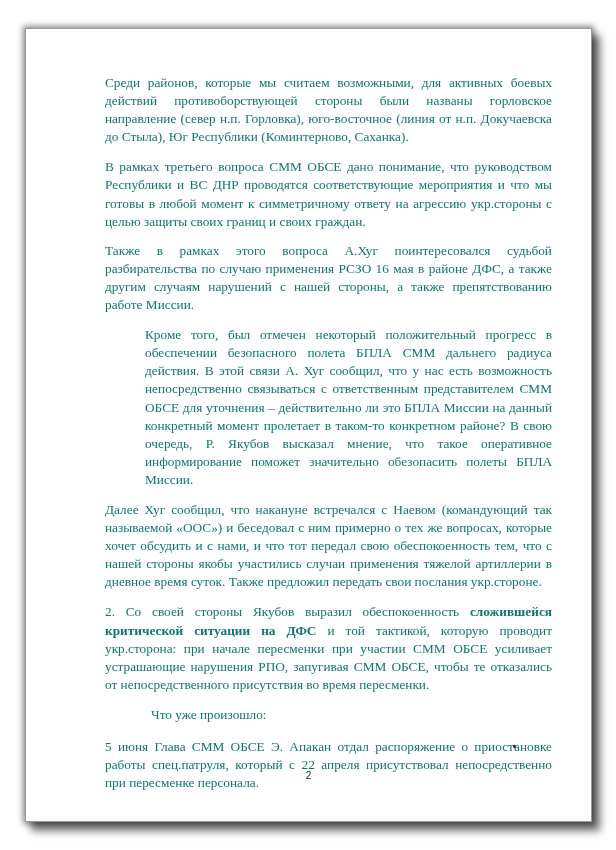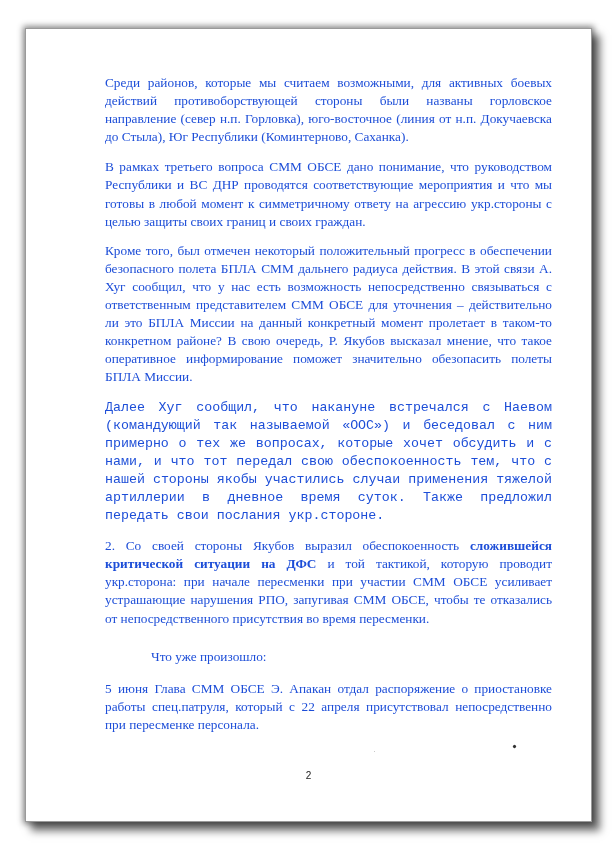--- a/index.html
+++ b/index.html
@@ -28,36 +28,36 @@
       box-sizing: border-box;
     }
     .body-text {
       position: absolute;
       left: 79px;
       top: 45px;
       width: 447px;
       font-family: "Liberation Serif", "DejaVu Serif", serif;
       font-size: 13.3px;
       line-height: 18.1px;
-      color: #1d4ed8;
+      color: #0f766e;
       text-align: justify;
     }
     .para {
       margin: 0 0 11px 0;
       text-indent: 0;
     }
     .para b {
       font-weight: bold;
     }
     .para.p1 { margin-bottom: 12px; }
     .para.p2 { }
     .para.p3 { margin-bottom: 12px; }
-    .para.p4 { margin-bottom: 12px; }
-    .para.p5 { margin-bottom: 12px; font-family: Liberation Mono, monospace; }
-    .para.p6 { margin-bottom: 20px; }
+    .para.p4 { margin-bottom: 12px; margin-left: 40px; }
+    .para.p5 { margin-bottom: 12px; }
+    .para.p6 { margin-bottom: 12px; }
     .para.p7 { margin-bottom: 14px; margin-left: 46px; }
     .page-number {
       position: absolute;
       left: 0;
       width: 100%;
       top: 741px;
       text-align: center;
       font-family: "Liberation Sans", "DejaVu Sans", sans-serif;
       font-size: 10px;
       color: #222;
@@ -74,20 +74,21 @@
     .speck.s2 { left: 348px; top: 722px; width: 1px; height: 1px; background: #bbb; }
   </style>
 </head>
 <body>
 
 <div class="canvas">
   <div class="page">
     <div class="body-text">
       <p class="para p1">Среди районов, которые мы считаем возможными, для активных боевых действий противоборствующей стороны были названы горловское направление (север н.п. Горловка), юго-восточное (линия от н.п. Докучаевска до Стыла), Юг Республики (Коминтерново, Саханка).</p>
       <p class="para p2">В рамках третьего вопроса СММ ОБСЕ дано понимание, что руководством Республики и ВС ДНР проводятся соответствующие мероприятия и что мы готовы в любой момент к симметричному ответу на агрессию укр.стороны с целью защиты своих границ и своих граждан.</p>
+      <p class="para p3">Также в рамках этого вопроса А.Хуг поинтересовался судьбой разбирательства по случаю применения РСЗО 16 мая в районе ДФС, а также другим случаям нарушений с нашей стороны, а также препятствованию работе Миссии.</p>
       <p class="para p4">Кроме того, был отмечен некоторый положительный прогресс в обеспечении безопасного полета БПЛА СММ дальнего радиуса действия. В этой связи А. Хуг сообщил, что у нас есть возможность непосредственно связываться с ответственным представителем СММ ОБСЕ для уточнения – действительно ли это БПЛА Миссии на данный конкретный момент пролетает в таком-то конкретном районе? В свою очередь, Р. Якубов высказал мнение, что такое оперативное информирование поможет значительно обезопасить полеты БПЛА Миссии.</p>
       <p class="para p5">Далее Хуг сообщил, что накануне встречался с Наевом (командующий так называемой «ООС») и беседовал с ним примерно о тех же вопросах, которые хочет обсудить и с нами, и что тот передал свою обеспокоенность тем, что с нашей стороны якобы участились случаи применения тяжелой артиллерии в дневное время суток. Также предложил передать свои послания укр.стороне.</p>
       <p class="para p6"><span>2. Со своей стороны Якубов выразил обеспокоенность </span><b>сложившейся критической ситуации на ДФС</b><span> и той тактикой, которую проводит укр.сторона: при начале пересменки при участии СММ ОБСЕ усиливает устрашающие нарушения РПО, запугивая СММ ОБСЕ, чтобы те отказались от непосредственного присутствия во время пересменки.</span></p>
       <p class="para p7">Что уже произошло:</p>
       <p class="para p8">5 июня Глава СММ ОБСЕ Э. Апакан отдал распоряжение о приостановке работы спец.патруля, который с 22 апреля присутствовал непосредственно при пересменке персонала.</p>
     </div>
     <div class="speck s1"></div>
     <div class="speck s2"></div>
     <div class="page-number">2</div>
   </div>

